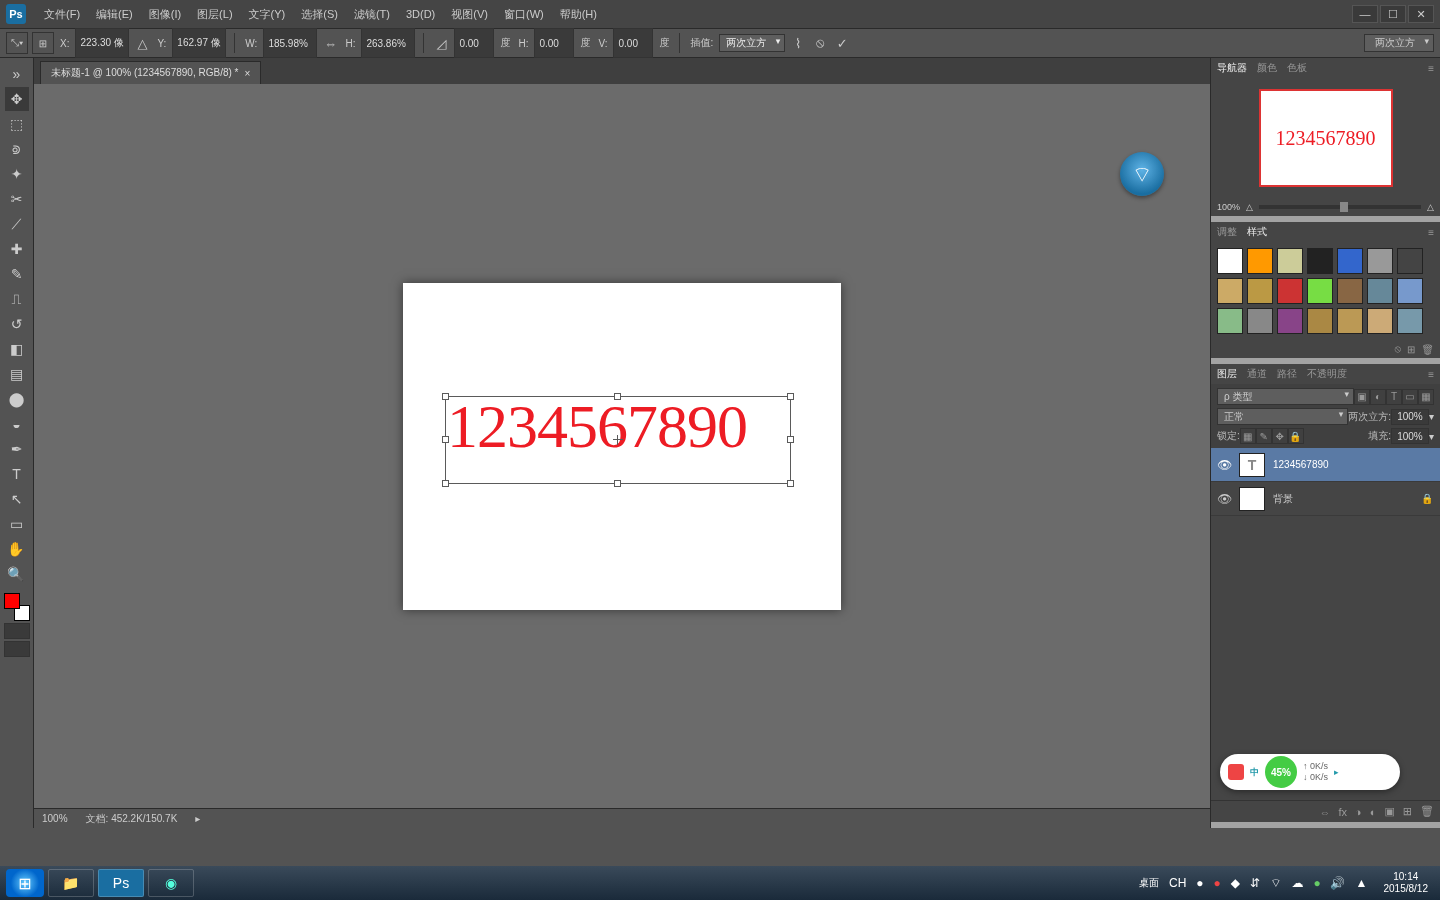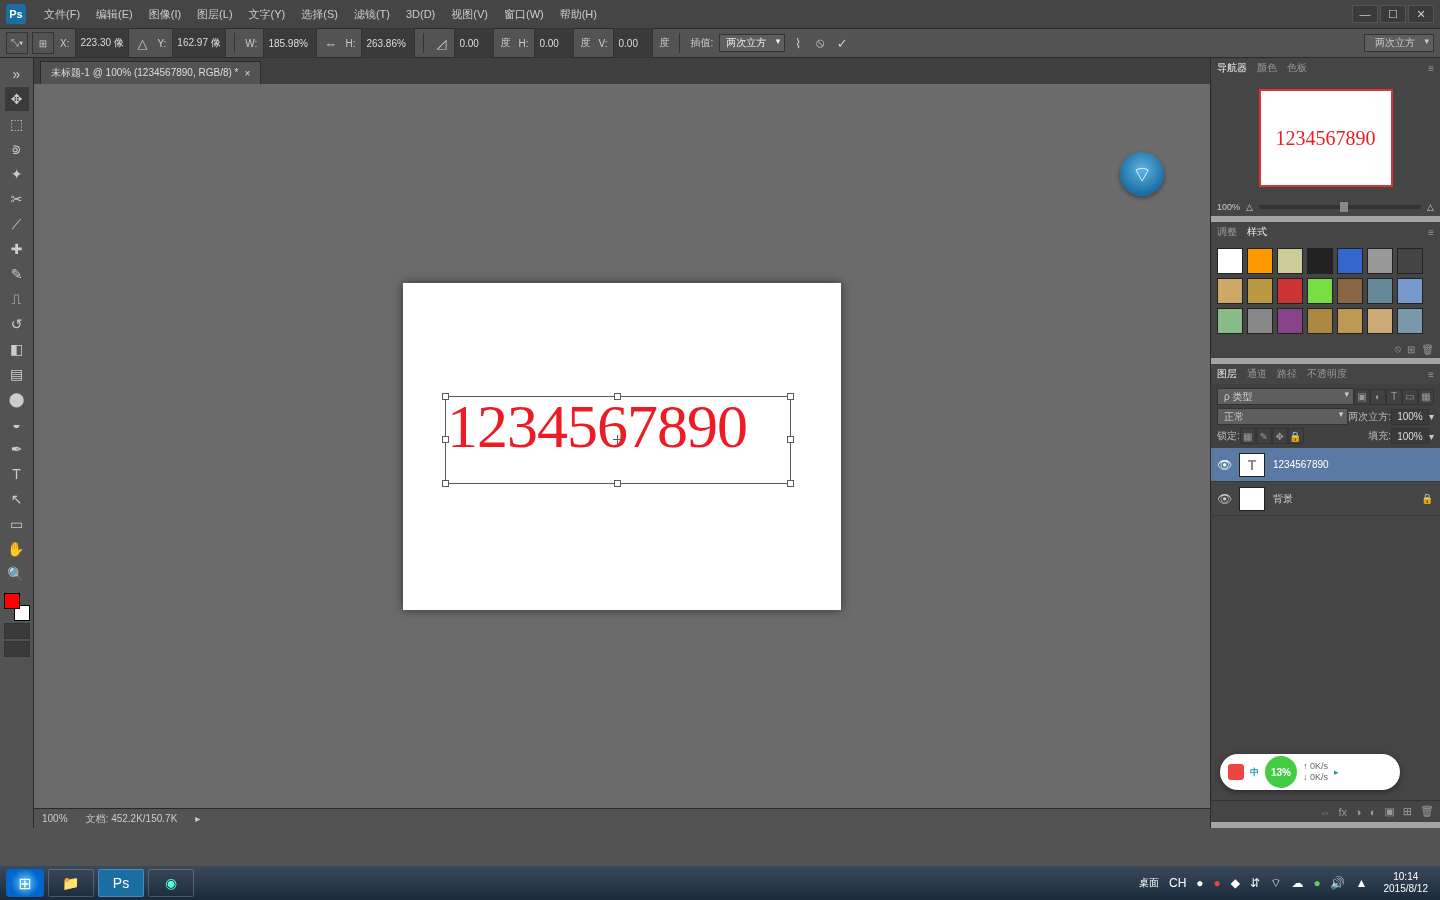--- a/index.html
+++ b/index.html
@@ -350,21 +350,21 @@
         <span>🗑</span>
       </div>
     </div>
 
   </div>
 </div>
 
 <div class="floating-widget">
   <div class="s-ic"></div>
   <span style="color:#29a;font-weight:bold">中</span>
-  <div class="circle">13%</div>
+  <div class="circle">45%</div>
   <div class="speeds">
     <span>↑ <span>0K/s</span></span>
     <span>↓ <span>0K/s</span></span>
   </div>
   <span style="color:#29a">▸</span>
 </div>
 
 <div class="taskbar">
   <div class="start">⊞</div>
   <div class="tb-item">📁</div>

